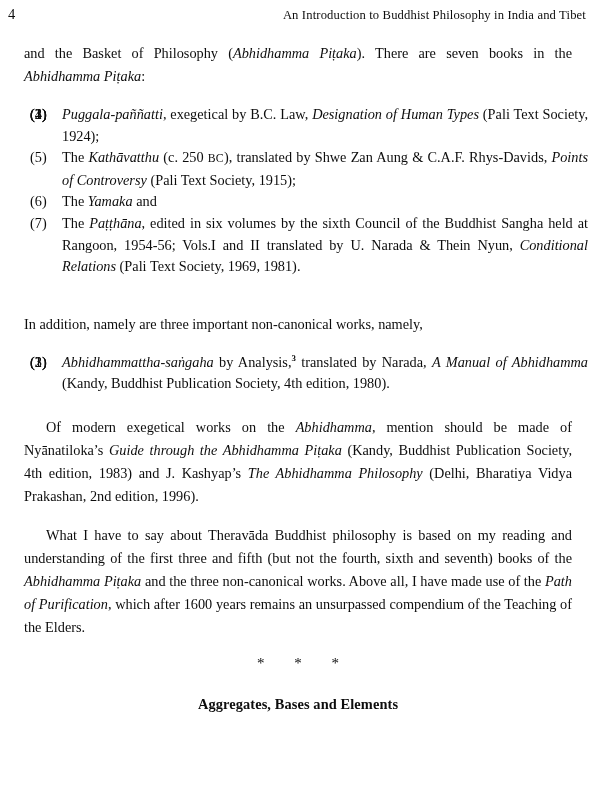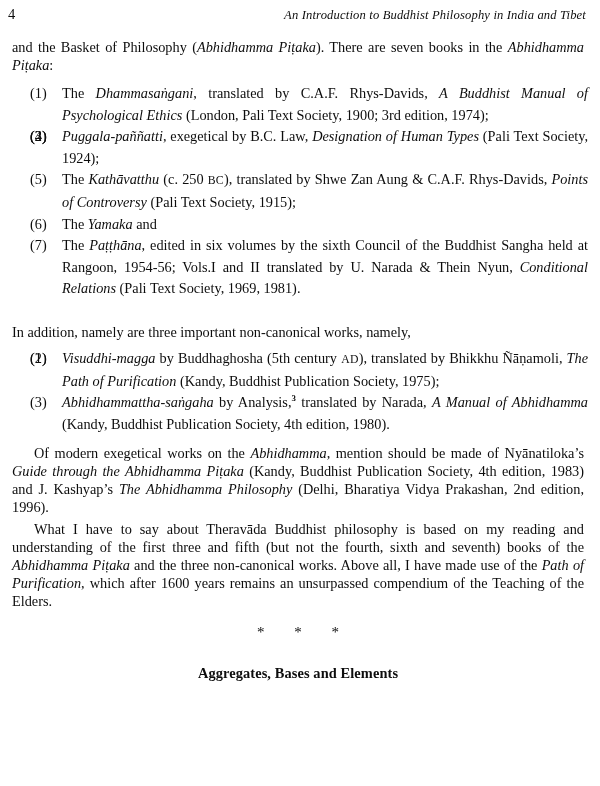--- a/index.html
+++ b/index.html
@@ -30,33 +30,32 @@
     align-items: baseline;
     justify-content: space-between;
     height: 20px;
     margin: 0 0 12px 0;
   }
   .folio {
     font-size: 14.5px;
     letter-spacing: 0.2px;
   }
   .runhead-title {
-    font-style: italic;
     font-size: 12.6px;
     letter-spacing: 0.15px;
     padding-right: 2px;
   }
 
   
   .body-text {
     font-size: 14.3px;
-    line-height: 18px;
+    line-height: 23px;
     text-align: justify;
     text-justify: inter-word;
-    margin: 4px;
+    margin: 16px;
     padding: 0;
     hyphens: none;
   }
   .indent-first {
     text-indent: 22px;
   }
   .no-indent {
     text-indent: 0;
   }
 
@@ -131,36 +130,36 @@
   <div class="runhead">
     <span class="folio">4</span>
     <span class="runhead-title">An Introduction to Buddhist Philosophy in India and Tibet</span>
   </div>
 
   <p class="body-text no-indent">
     <span>and the Basket of Philosophy (</span><i>Abhidhamma Piṭaka</i><span>). There are seven books in the </span><i>Abhidhamma Piṭaka</i><span>:</span>
   </p>
 
   <ol class="ref-list" id="canonical-list">
-      <li class="ref-item"><span class="ref-num">(1)</span><span><span>The </span><i>Dhammasaṅgani</i><span>, translated by C.A.F. Rhys-Davids, </span><i>A Buddhist Manual of Psychological Ethics</i><span> (London, Pali Text Society, 1900; 3rd edition, 1974);</span></span></li>
+      <li class="ref-item"><span class="ref-num">(1)</span></li>
       <li class="ref-item"><span class="ref-num">(2)</span></li>
       <li class="ref-item"><span class="ref-num">(3)</span></li>
       <li class="ref-item"><span class="ref-num">(4)</span><span><i>Puggala-paññatti</i><span>, exegetical by B.C. Law, </span><i>Designation of Human Types</i><span> (Pali Text Society, 1924);</span></span></li>
       <li class="ref-item"><span class="ref-num">(5)</span><span><span>The </span><i>Kathāvatthu</i><span> (c. 250 </span><span class="smallcaps">BC</span><span>), translated by Shwe Zan Aung &amp; C.A.F. Rhys-Davids, </span><i>Points of Controversy</i><span> (Pali Text Society, 1915);</span></span></li>
       <li class="ref-item short"><span class="ref-num">(6)</span><span><span>The </span><i>Yamaka</i><span> and</span></span></li>
       <li class="ref-item"><span class="ref-num">(7)</span><span><span>The </span><i>Paṭṭhāna</i><span>, edited in six volumes by the sixth Council of the Buddhist Sangha held at Rangoon, 1954-56; Vols.I and II translated by U. Narada &amp; Thein Nyun, </span><i>Conditional Relations</i><span> (Pali Text Society, 1969, 1981).</span></span></li>
     </ol>
 
   <div class="gap-lg"></div>
 
   <p class="body-text no-indent">In addition, namely are three important non-canonical works, namely,</p>
 
   <ol class="ref-list tight" id="noncanonical-list">
       <li class="ref-item"><span class="ref-num">(1)</span></li>
-      <li class="ref-item"><span class="ref-num">(2)</span><span><i>Visuddhi-magga</i><span> by Buddhaghosha (5th century </span><span class="smallcaps">AD</span><span>), translated by Bhikkhu Ñāṇamoli, </span><i>The Path of Purification</i><span> (Kandy, Buddhist Publication Society, 1975);</span></span></li>
+      <li class="ref-item"><span class="ref-num">(2)</span></li>
       <li class="ref-item"><span class="ref-num">(3)</span><span><i>Abhidhammattha-saṅgaha</i><span> by Analysis,</span><sup>3</sup><span> translated by Narada, </span><i>A Manual of Abhidhamma</i><span> (Kandy, Buddhist Publication Society, 4th edition, 1980).</span></span></li>
     </ol>
 
   <div class="gap-sm"></div>
 
   <p class="body-text indent-first" id="para-exegetical"><span>Of modern exegetical works on the </span><i>Abhidhamma</i><span>, mention should be made of Nyānatiloka’s </span><i>Guide through the Abhidhamma Piṭaka</i><span> (Kandy, Buddhist Publication Society, 4th edition, 1983) and J. Kashyap’s </span><i>The Abhidhamma Philosophy</i><span> (Delhi, Bharatiya Vidya Prakashan, 2nd edition, 1996).</span></p>
 
   <p class="body-text indent-first" id="para-theravada"><span>What I have to say about Theravāda Buddhist philosophy is based on my reading and understanding of the first three and fifth (but not the fourth, sixth and seventh) books of the </span><i>Abhidhamma Piṭaka</i><span> and the three non-canonical works. Above all, I have made use of the </span><i>Path of Purification</i><span>, which after 1600 years remains an unsurpassed compendium of the Teaching of the Elders.</span></p>
 
   <div class="asterisks">*  *  *</div>

